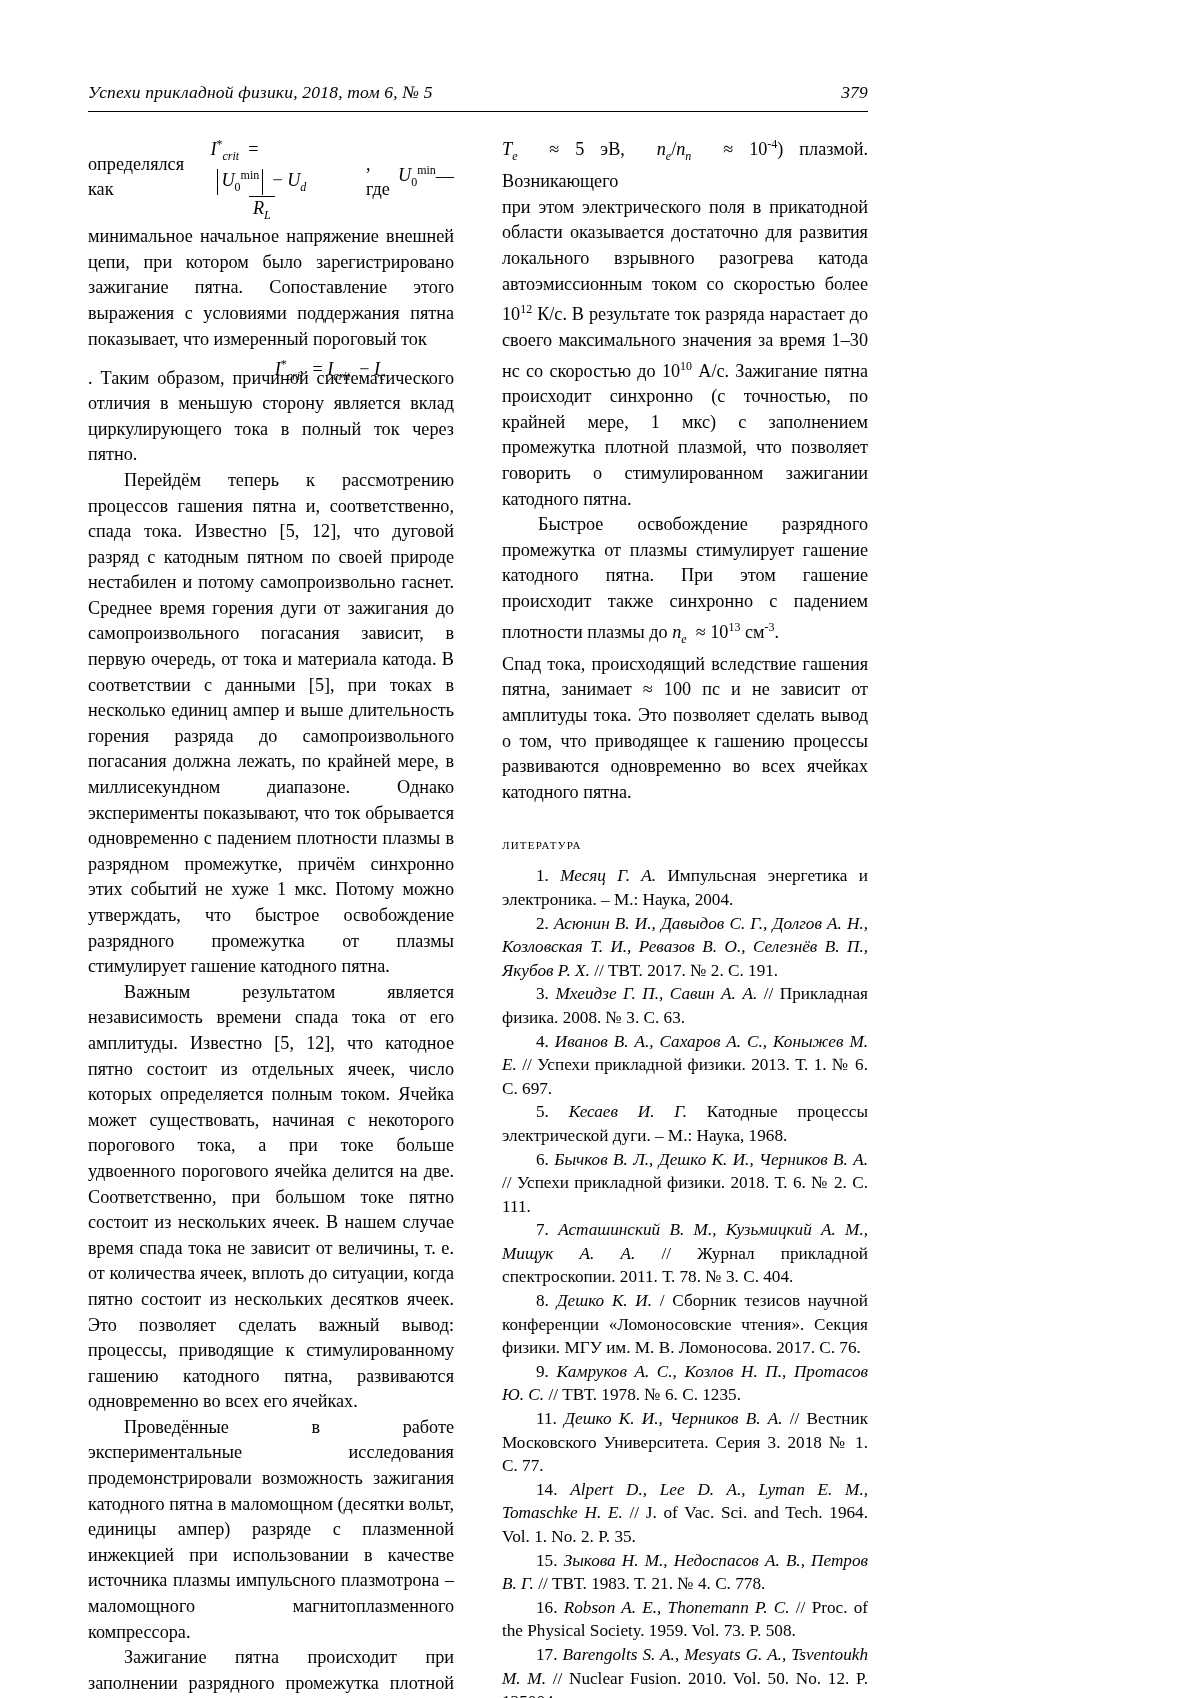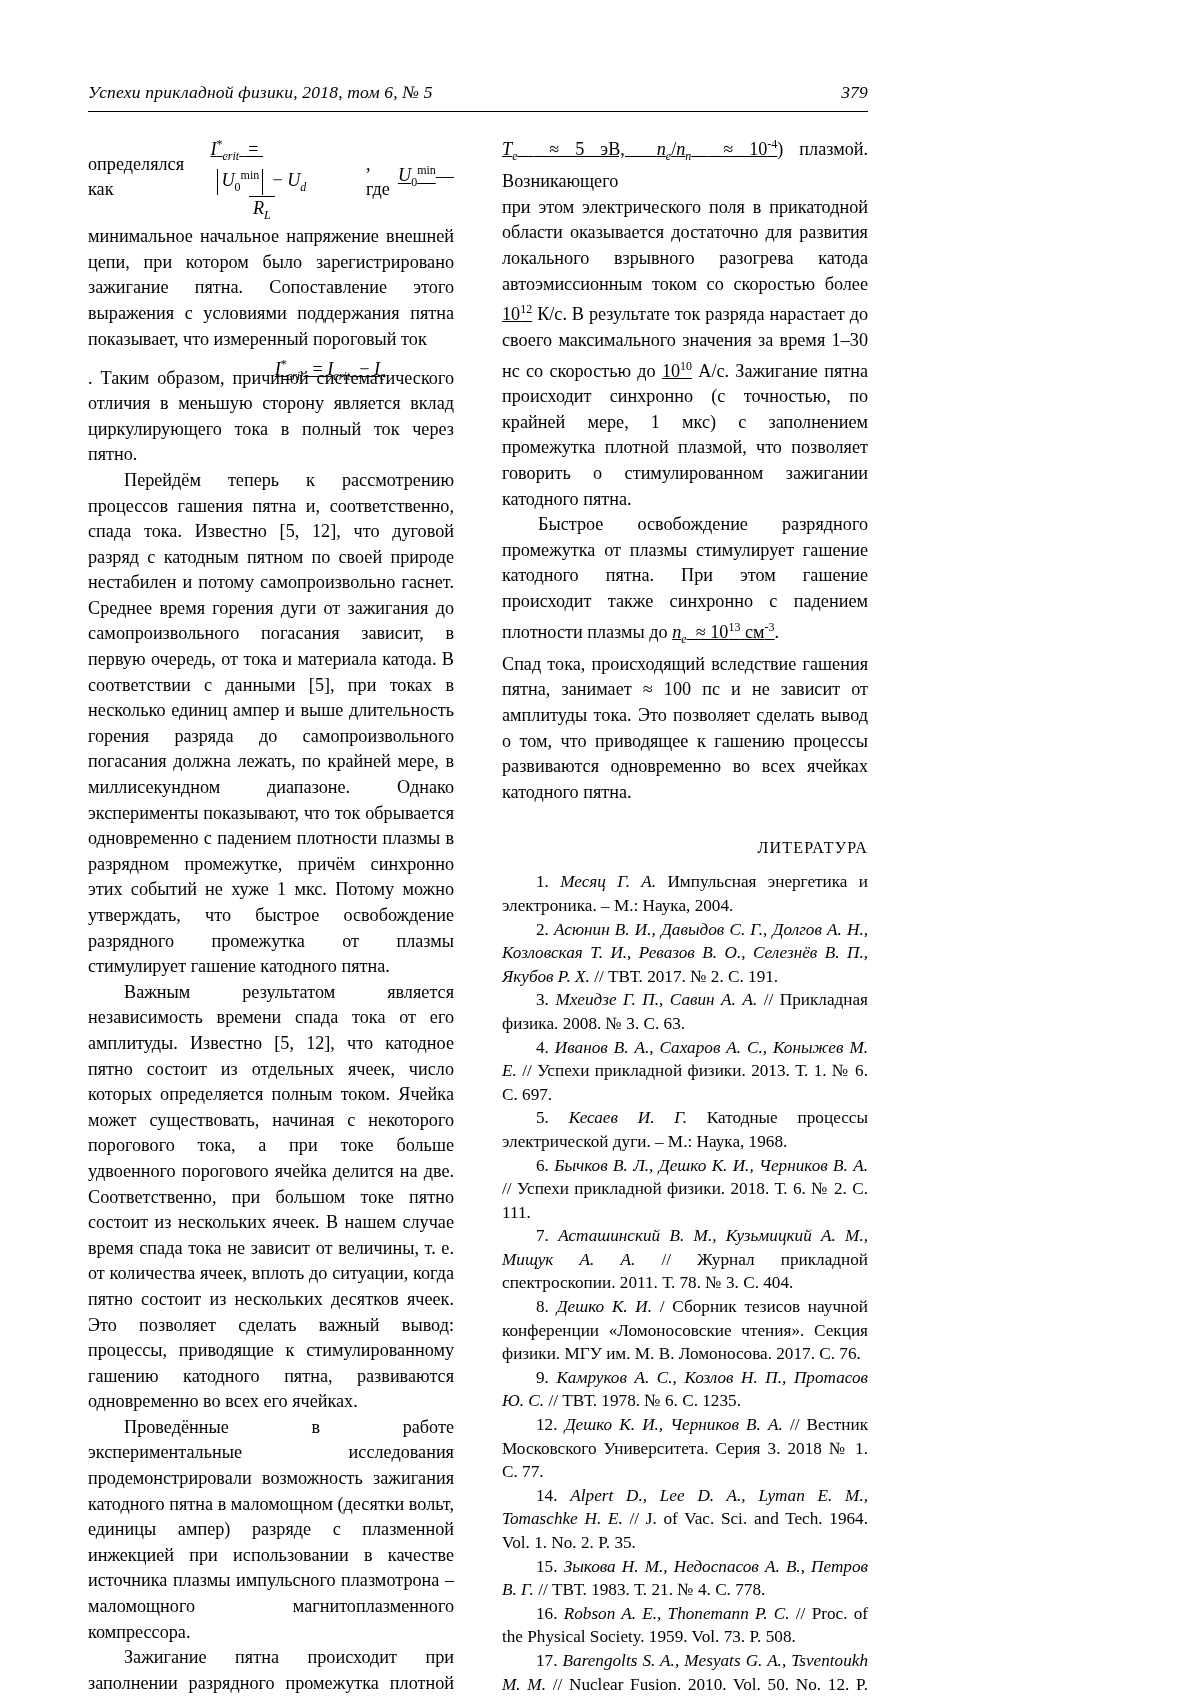--- a/index.html
+++ b/index.html
@@ -69,21 +69,20 @@
   }
   .just-spread {
     display: flex;
     justify-content: space-between;
     align-items: center;
     width: 100%;
   }
   .math {
     font-family: "Liberation Serif", serif;
     font-style: italic;
-    text-decoration: underline;
   }
   .mi { font-style: italic; }
   .mr { font-style: normal; }
   .frac {
     display: inline-flex;
     flex-direction: column;
     align-items: center;
     vertical-align: middle;
     margin: 0 3px;
   }
@@ -112,22 +111,22 @@
     border-right: 1.1px solid #000;
     padding: 0 3px;
   }
   .section-title {
     text-align: center;
     font-weight: bold;
     font-size: 18.4px;
     margin: 20px 0 10px 0;
   }
   .refs-title {
-    text-align: right;
-    font-size: 16px;
+    text-align: left;
+    font-size: 11px;
     letter-spacing: 1.2px;
     margin: 34px 0 13px 0;
   }
   .ref {
     margin: 0;
     text-align: justify;
     font-size: 17.2px;
     line-height: 23.6px;
     text-indent: 34px;
   }
@@ -219,21 +218,21 @@
       <div>
         <p class="ref"><span>1.</span> <i>Месяц Г. А.</i><span> Импульсная энергетика и электроника. – М.: Наука, 2004.</span></p>
         <p class="ref"><span>2.</span> <i>Асюнин В. И., Давыдов С. Г., Долгов А. Н., Козловская Т. И., Ревазов В. О., Селезнёв В. П., Якубов Р. Х.</i><span> // ТВТ. 2017. № 2. С. 191.</span></p>
         <p class="ref"><span>3.</span> <i>Мхеидзе Г. П., Савин А. А.</i><span> // Прикладная физика. 2008. № 3. С. 63.</span></p>
         <p class="ref"><span>4.</span> <i>Иванов В. А., Сахаров А. С., Коныжев М. Е.</i><span> // Успехи прикладной физики. 2013. Т. 1. № 6. С. 697.</span></p>
         <p class="ref"><span>5.</span> <i>Кесаев И. Г.</i><span> Катодные процессы электрической дуги. – М.: Наука, 1968.</span></p>
         <p class="ref"><span>6.</span> <i>Бычков В. Л., Дешко К. И., Черников В. А.</i><span> // Успехи прикладной физики. 2018. Т. 6. № 2. С. 111.</span></p>
         <p class="ref"><span>7.</span> <i>Асташинский В. М., Кузьмицкий А. М., Мищук А. А.</i><span> // Журнал прикладной спектроскопии. 2011. Т. 78. № 3. С. 404.</span></p>
         <p class="ref"><span>8.</span> <i>Дешко К. И.</i><span> / Сборник тезисов научной конференции «Ломоносовские чтения». Секция физики. МГУ им. М. В. Ломоносова. 2017. С. 76.</span></p>
         <p class="ref"><span>9.</span> <i>Камруков А. С., Козлов Н. П., Протасов Ю. С.</i><span> // ТВТ. 1978. № 6. С. 1235.</span></p>
-        <p class="ref"><span>12.</span> <i>Дешко К. И., Черников В. А.</i><span> // Вестник Московского Университета. Серия 3. 2018 № 1. С. 77.</span></p>
+        <p class="ref"><span>11.</span> <i>Дешко К. И., Черников В. А.</i><span> // Вестник Московского Университета. Серия 3. 2018 № 1. С. 77.</span></p>
         <p class="ref"><span>14.</span> <i>Alpert D., Lee D. A., Lyman E. M., Tomaschke H. E.</i><span> // J. of Vac. Sci. and Tech. 1964. Vol. 1. No. 2. P. 35.</span></p>
         <p class="ref"><span>15.</span> <i>Зыкова Н. М., Недоспасов А. В., Петров В. Г.</i><span> // ТВТ. 1983. Т. 21. № 4. С. 778.</span></p>
         <p class="ref"><span>16.</span> <i>Robson A. E., Thonemann P. C.</i><span> // Proc. of the Physical Society. 1959. Vol. 73. P. 508.</span></p>
         <p class="ref"><span>17.</span> <i>Barengolts S. A., Mesyats G. A., Tsventoukh M. M.</i><span> // Nuclear Fusion. 2010. Vol. 50. No. 12. P. 125004.</span></p>
       </div>
 
     </div>
   </div>
 </div>
 

